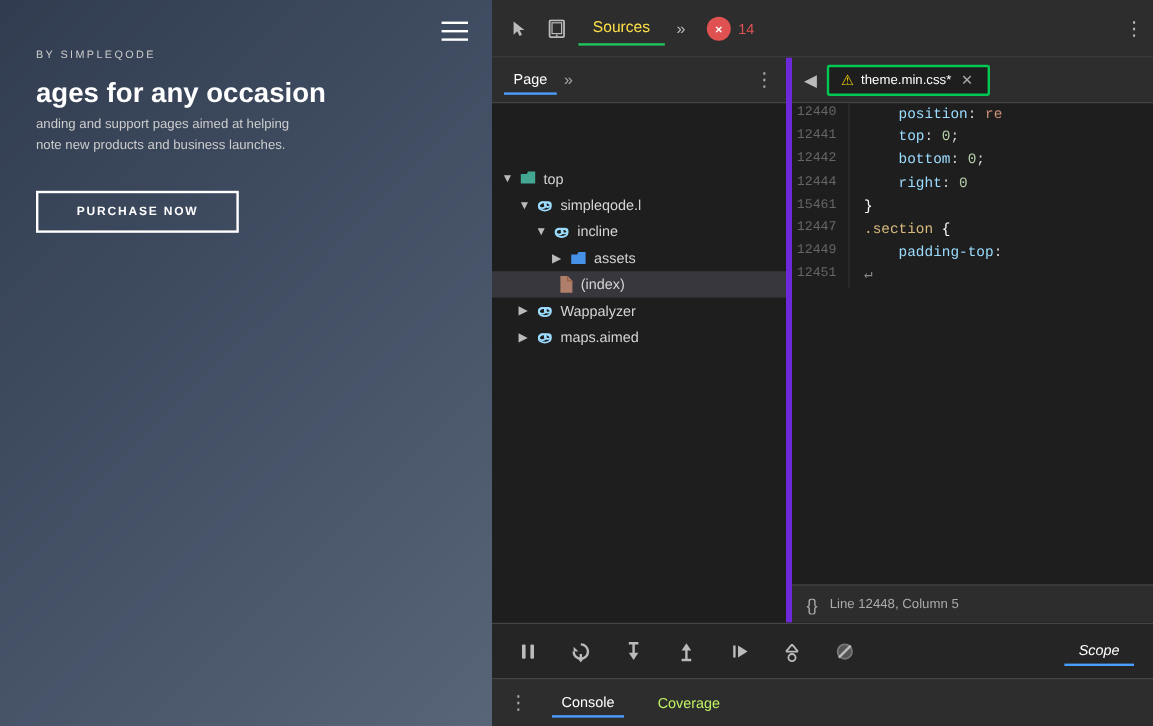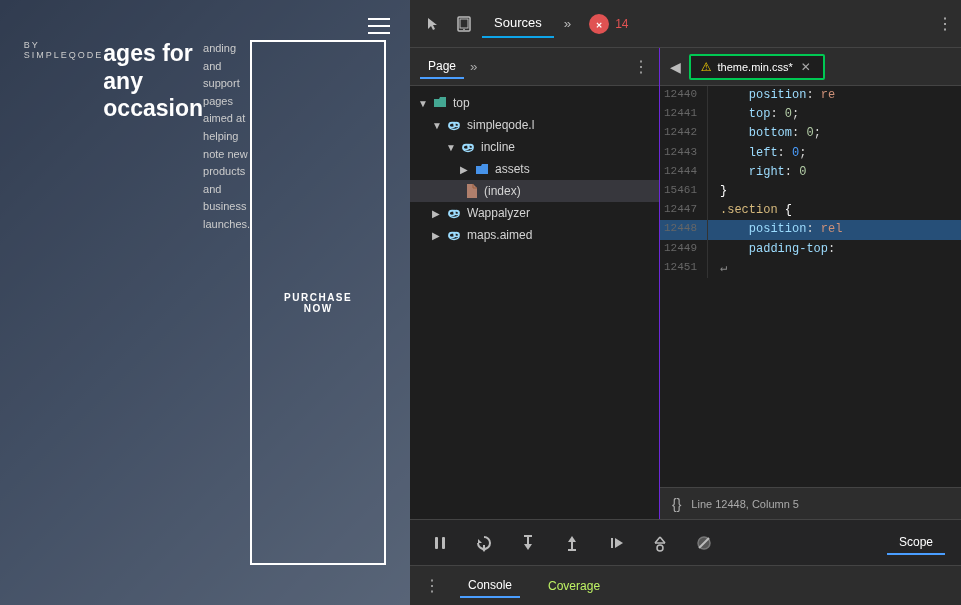--- a/index.html
+++ b/index.html
@@ -15,22 +15,21 @@
       flex-shrink: 0;
     }
     .website-preview-overlay {
       position: absolute; top: 0; left: 0; right: 0; bottom: 0;
       background: rgba(30,40,60,0.55);
     }
     .website-content {
       position: absolute;
       top: 0; left: 0; right: 0; bottom: 0;
       display: flex;
-      flex-direction: row;
-      justify-content: center;
+      flex-direction: column;
       padding: 40px 30px;
     }
     .hamburger-icon {
       position: absolute; top: 18px; right: 20px;
       display: flex; flex-direction: column; gap: 5px;
     }
     .hamburger-icon span {
       display: block; width: 22px; height: 2px; background: #fff;
     }
     .by-simpleqode {
@@ -68,22 +67,22 @@
       border-bottom: 1px solid #444;
       padding: 0 8px;
       gap: 4px;
       flex-shrink: 0;
     }
     .toolbar-icon-btn {
       background: none; border: none; color: #bbb; cursor: pointer;
       padding: 6px; border-radius: 3px; display: flex; align-items: center; justify-content: center;
     }
     .toolbar-tab-active {
-      color: #ffffff; font-size: 13px; font-weight: 500;
-      padding: 6px 12px; border-bottom: 2px solid #0ea5e9;
+      color: #fde047; font-size: 13px; font-weight: 500;
+      padding: 6px 12px; border-bottom: 2px solid #22c55e;
       cursor: pointer;
     }
     .toolbar-more-btn {
       background: none; border: none; color: #bbb; cursor: pointer; padding: 4px 6px;
     }
     .error-badge {
       background: #e05252; color: #fff; border-radius: 50%; width: 20px; height: 20px;
       display: flex; align-items: center; justify-content: center; font-size: 11px; font-weight: 700;
     }
     .error-count {
@@ -97,24 +96,25 @@
     .devtools-main {
       display: flex;
       flex: 1;
       overflow: hidden;
     }
 
     
     .file-tree {
       width: 250px;
       background: #1e1e1e;
-      border-right: 1px solid #6d28d9;
+      border-right: 5px solid #6d28d9;
       display: flex;
       flex-direction: column;
       flex-shrink: 0;
+      gap: 46px;
     }
     .file-tree-toolbar {
       height: 38px;
       display: flex;
       align-items: center;
       padding: 0 10px;
       background: #2d2d2d;
       border-bottom: 1px solid #444;
       gap: 6px;
     }
@@ -202,20 +202,21 @@
     }
     .code-status-icon { color: #aaa; font-size: 14px; }
 
     
     .debugger-toolbar {
       height: 46px; background: #252526;
       border-top: 1px solid #444;
       display: flex; align-items: center;
       padding: 16px 16px; gap: 16px;
       flex-shrink: 0;
+      font-style: italic;
     }
     .debug-btn {
       background: none; border: none; cursor: pointer;
       color: #bbb; font-size: 18px; display: flex; align-items: center; justify-content: center;
       width: 28px; height: 28px; border-radius: 3px;
     }
     .debug-spacer { flex: 1; }
     .scope-tab {
       color: #fff; font-size: 12px; font-weight: 500;
       padding: 4px 12px; border-bottom: 2px solid #4a9eff; cursor: pointer;
@@ -384,45 +385,37 @@
         <div class="code-line">
           <span class="line-number">12441</span>
           <span class="line-content"><span class="css-prop">    top</span><span class="css-punct">: </span><span class="css-val-num">0</span><span class="css-punct">;</span></span>
         </div>
 
         <div class="code-line">
           <span class="line-number">12442</span>
           <span class="line-content"><span class="css-prop">    bottom</span><span class="css-punct">: </span><span class="css-val-num">0</span><span class="css-punct">;</span></span>
         </div>
 
-        <div class="code-line">
-          <span class="line-number">12443</span>
-          <span class="line-content"><span class="css-prop">    left</span><span class="css-punct">: </span><span class="css-val-blue">0</span><span class="css-punct">;</span></span>
-        </div>
 
         <div class="code-line">
           <span class="line-number">12444</span>
           <span class="line-content"><span class="css-prop">    right</span><span class="css-punct">: </span><span class="css-val-num">0</span></span>
         </div>
 
         <div class="code-line">
           <span class="line-number">15461</span>
           <span class="line-content"><span class="css-brace">}</span></span>
         </div>
 
 
         <div class="code-line">
           <span class="line-number">12447</span>
           <span class="line-content"><span class="css-selector">.section</span><span class="css-brace"> {</span></span>
         </div>
 
-        <div class="code-line" style="background: #264f78;">
-          <span class="line-number" style="background:#264f78;">12448</span>
-          <span class="line-content"><span class="css-prop">    position</span><span class="css-punct">: </span><span class="css-val-red">rel</span></span>
-        </div>
 
         <div class="code-line">
           <span class="line-number">12449</span>
           <span class="line-content"><span class="css-prop">    padding-top</span><span class="css-punct">:</span></span>
         </div>
 
 
         <div class="code-line">
           <span class="line-number">12451</span>
           <span class="line-content" style="color:#888;">↵</span>

